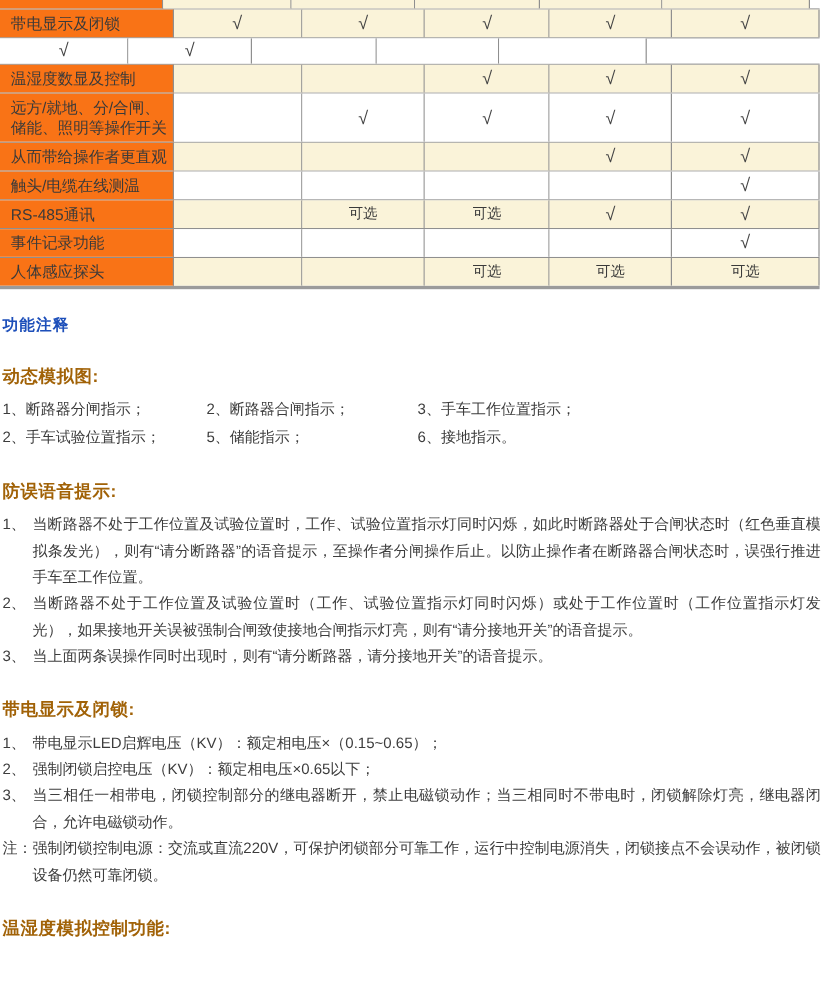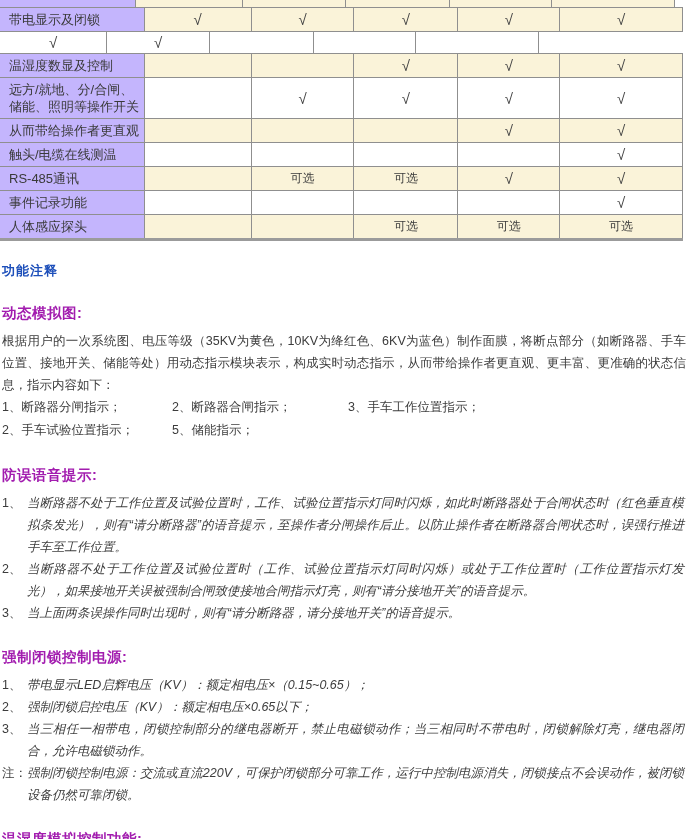--- a/index.html
+++ b/index.html
@@ -3,47 +3,47 @@
 <meta charset="utf-8">
 <style>
   html,body{margin:0;padding:0;background:#ffffff;}
   body{width:686px;font-family:"Liberation Sans","DejaVu Sans",sans-serif;}
   .page{width:686px;box-sizing:border-box;}
 
   
   .tbl{width:683px;border-bottom:3px solid #9b9b9b;color:#3a3a3a;}
   .trow{display:flex;align-items:stretch;border-bottom:1px solid #8f8f8f;}
   .trow:last-child{border-bottom:none;}
-  .lbl{width:135px;padding:3px 0 3px 9px;background:#c4b5fd;border-right:1px solid #8f8f8f;
+  .lbl{width:135px;padding:3px 0 3px 9px;background:#f97316;border-right:1px solid #8f8f8f;
        display:flex;align-items:center;font-size:13px;line-height:17px;}
   .cell{display:flex;align-items:center;justify-content:center;font-size:12px;background:#ffffff;}
   .c0{width:106px;border-right:1px solid #8f8f8f;}
   .c1{width:102px;border-right:1px solid #8f8f8f;}
   .c2{width:103px;border-right:1px solid #8f8f8f;}
   .c3{width:101px;border-right:1px solid #8f8f8f;}
   .c4{width:122px;border-right:1px solid #8f8f8f;}
   .shaded .cell{background:#faf3d9;}
   .cell.chk{font-size:15px;color:#454545;}
   .trow.partial{height:7px;}
   .trow.partial .lbl,.trow.partial .cell{padding:0;}
   .trow.std{min-height:21px;}
 
   
   h1.main{color:#1d4fba;font-size:13px;font-weight:bold;margin:21px 0 0 2px;letter-spacing:1px;}
-  .sec-h{font-size:14.5px;font-weight:bold;color:#a21caf;margin:24px 0 7px 2px;letter-spacing:.5px;}
+  .sec-h{font-size:14.5px;font-weight:bold;color:#a16207;margin:24px 0 7px 2px;letter-spacing:.5px;}
 
   
   .para{font-size:12.5px;line-height:22px;color:#3c3c3c;margin:0 0 0 2px;text-align:justify;}
   .grid-row{display:flex;font-size:12.5px;line-height:23px;color:#3c3c3c;margin-left:2px;}
   .grid-row .g0{width:170px;}
   .grid-row .g1{width:176px;}
   .grid-row .g2{flex:1;}
   .li{display:flex;font-size:12.5px;line-height:22px;color:#3c3c3c;margin-left:2px;}
   .li .mk{flex:0 0 25px;}
-  .li .tx{flex:1;text-align:justify;padding-right:2px;font-style:italic;}
+  .li .tx{flex:1;text-align:justify;padding-right:2px;}
 </style>
 </head>
 <body>
 
 <div class="page">
 
   <div class="tbl">
 
     <div class="trow partial shaded">
       <div class="lbl"></div>
@@ -126,48 +126,48 @@
           <div class="cell c4">可选</div>
         </div>
       </div>
   </div>
 
   <h1 class="main">功能注释</h1>
 
   <div id="sections">
       <div class="sec">
         <div class="sec-h">动态模拟图:</div>
-        <p class="para">根据用户的一次系统图、电压等级（35KV为黄色，10KV为绛红色、6KV为蓝色）制作面膜，将断点部分（如断路器、手车位置、接地开关、储能等处）用动态指示模块表示，构成实时动态指示，从而带给操作者更直观、更丰富、更准确的状态信息，指示内容如下：</p>
         <div class="grid-row">
           <span class="g0">1、断路器分闸指示；</span>
           <span class="g1">2、断路器合闸指示；</span>
           <span class="g2">3、手车工作位置指示；</span>
         </div>
         <div class="grid-row">
           <span class="g0">2、手车试验位置指示；</span>
           <span class="g1">5、储能指示；</span>
+          <span class="g2">6、接地指示。</span>
         </div>
       </div>
       <div class="sec">
         <div class="sec-h">防误语音提示:</div>
         <div class="li">
           <span class="mk">1、</span>
           <span class="tx">当断路器不处于工作位置及试验位置时，工作、试验位置指示灯同时闪烁，如此时断路器处于合闸状态时（红色垂直模拟条发光），则有“请分断路器”的语音提示，至操作者分闸操作后止。以防止操作者在断路器合闸状态时，误强行推进手车至工作位置。</span>
         </div>
         <div class="li">
           <span class="mk">2、</span>
           <span class="tx">当断路器不处于工作位置及试验位置时（工作、试验位置指示灯同时闪烁）或处于工作位置时（工作位置指示灯发光），如果接地开关误被强制合闸致使接地合闸指示灯亮，则有“请分接地开关”的语音提示。</span>
         </div>
         <div class="li">
           <span class="mk">3、</span>
           <span class="tx">当上面两条误操作同时出现时，则有“请分断路器，请分接地开关”的语音提示。</span>
         </div>
       </div>
       <div class="sec">
-        <div class="sec-h">强制闭锁控制电源:</div>
+        <div class="sec-h">带电显示及闭锁:</div>
         <div class="li">
           <span class="mk">1、</span>
           <span class="tx">带电显示LED启辉电压（KV）：额定相电压×（0.15~0.65）；</span>
         </div>
         <div class="li">
           <span class="mk">2、</span>
           <span class="tx">强制闭锁启控电压（KV）：额定相电压×0.65以下；</span>
         </div>
         <div class="li">
           <span class="mk">3、</span>

